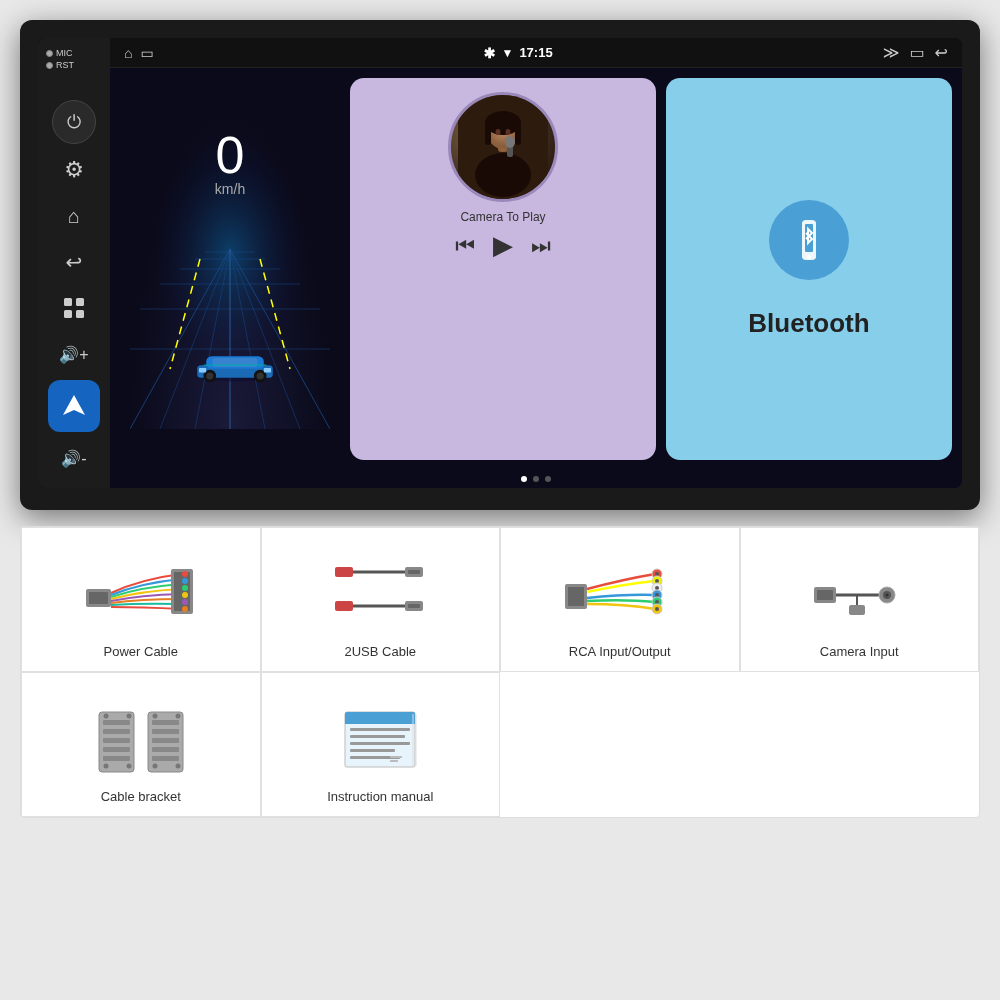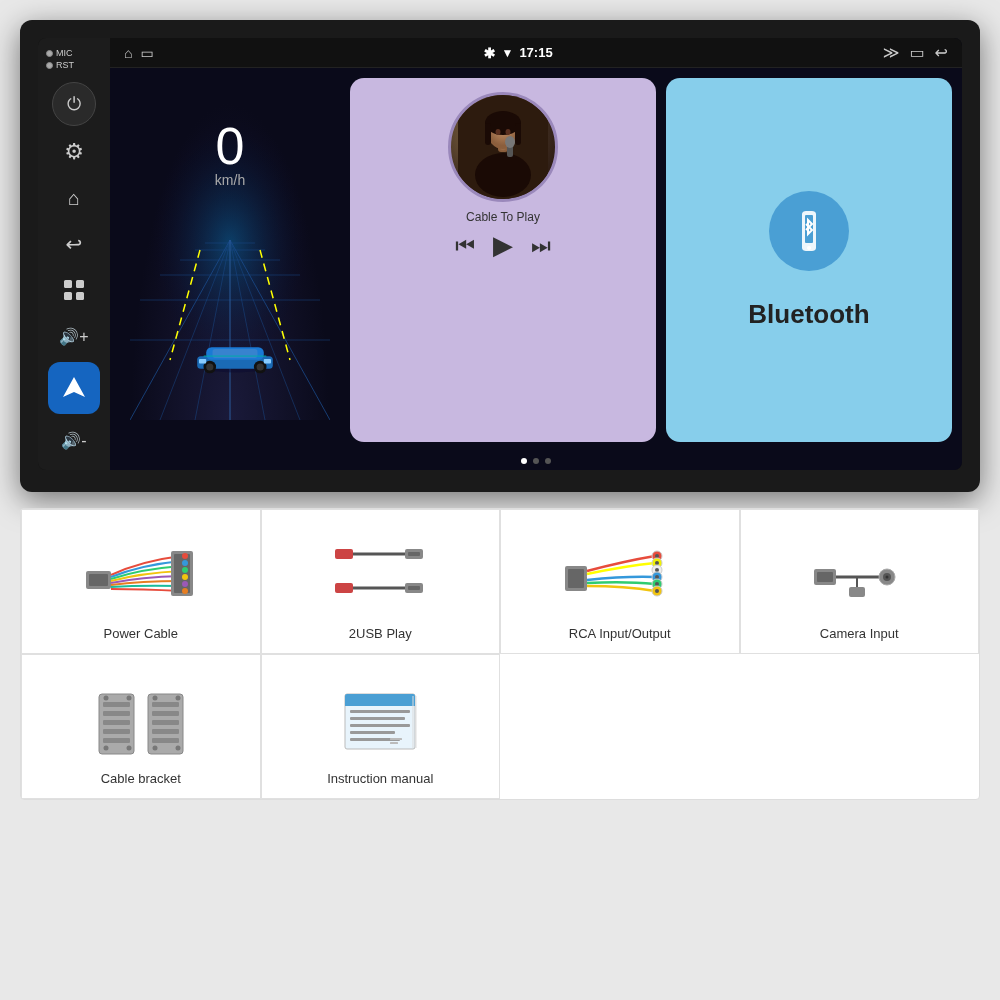--- a/index.html
+++ b/index.html
@@ -38,21 +38,21 @@
       flex-direction: column;
       align-items: center;
       padding: 10px 0;
       gap: 6px;
     }
 
     .sidebar-labels {
       display: flex;
       flex-direction: column;
       gap: 2px;
-      margin-bottom: 6px;
+      margin-bottom: 24px;
       width: 100%;
       padding-left: 8px;
     }
     .sidebar-label {
       color: #ccc;
       font-size: 9px;
       display: flex;
       align-items: center;
       gap: 3px;
     }
@@ -453,21 +453,21 @@
                 <rect x="27" y="28" width="6" height="22" rx="3" fill="#1a0a05"></rect>
                 <rect x="57" y="28" width="6" height="22" rx="3" fill="#1a0a05"></rect>
 
                 <ellipse cx="40" cy="37" rx="2.5" ry="3" fill="#5a3020"></ellipse>
                 <ellipse cx="50" cy="37" rx="2.5" ry="3" fill="#5a3020"></ellipse>
 
                 <rect x="49" y="48" width="6" height="14" rx="2" fill="#555"></rect>
                 <ellipse cx="52" cy="47" rx="5" ry="6" fill="#777"></ellipse>
               </svg>
             </div>
-            <div class="click-to-play">Cable To Play</div>
+            <div class="click-to-play">Camera To Play</div>
             <div class="music-controls">
               <button class="ctrl-btn">⏮</button>
               <button class="ctrl-btn" style="font-size:26px;">▶</button>
               <button class="ctrl-btn">⏭</button>
             </div>
           </div>
 
           <div class="bluetooth-panel">
             <div class="bt-phone-icon">
               <svg width="50" height="50" viewBox="0 0 50 50">
@@ -536,21 +536,21 @@
           <line x1="23" y1="13" x2="75" y2="13" stroke="#555" stroke-width="3"></line>
           <rect x="75" y="8" width="18" height="10" rx="2" fill="#888"></rect>
           <rect x="78" y="11" width="12" height="4" rx="1" fill="#666"></rect>
 
           <rect x="5" y="42" width="18" height="10" rx="2" fill="#cc4444"></rect>
           <line x1="23" y1="47" x2="75" y2="47" stroke="#555" stroke-width="3"></line>
           <rect x="75" y="42" width="18" height="10" rx="2" fill="#888"></rect>
           <rect x="78" y="45" width="12" height="4" rx="1" fill="#666"></rect>
         </svg>
       </div>
-      <div class="accessory-label">2USB  Play</div>
+      <div class="accessory-label">2USB  Cable</div>
     </div>
 
 
     <div class="accessory-cell">
       <div class="accessory-image">
         <svg width="120" height="75" viewBox="0 0 120 75">
 
           <rect x="5" y="25" width="22" height="25" rx="2" fill="#888"></rect>
           <rect x="8" y="28" width="16" height="19" rx="1" fill="#666"></rect>
 

